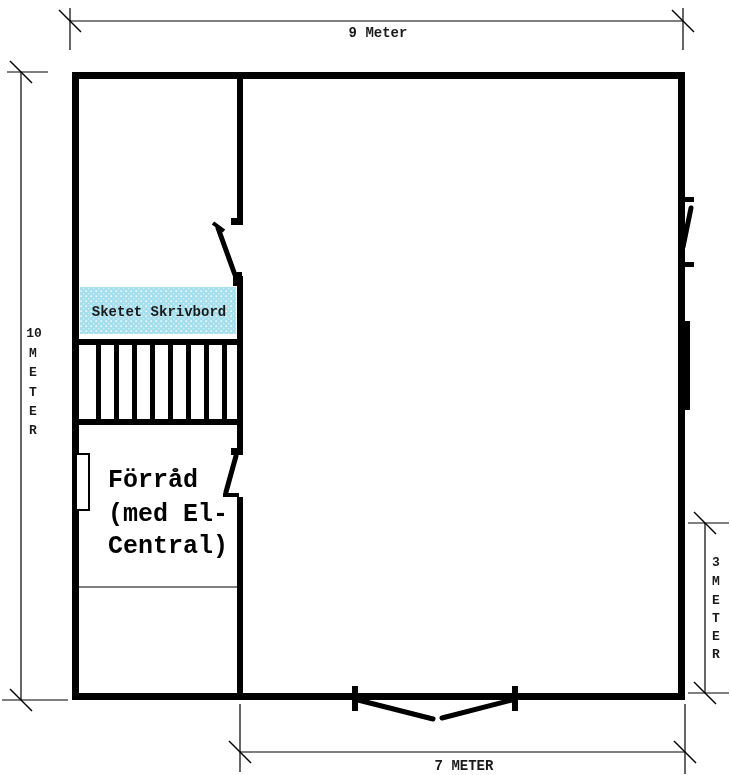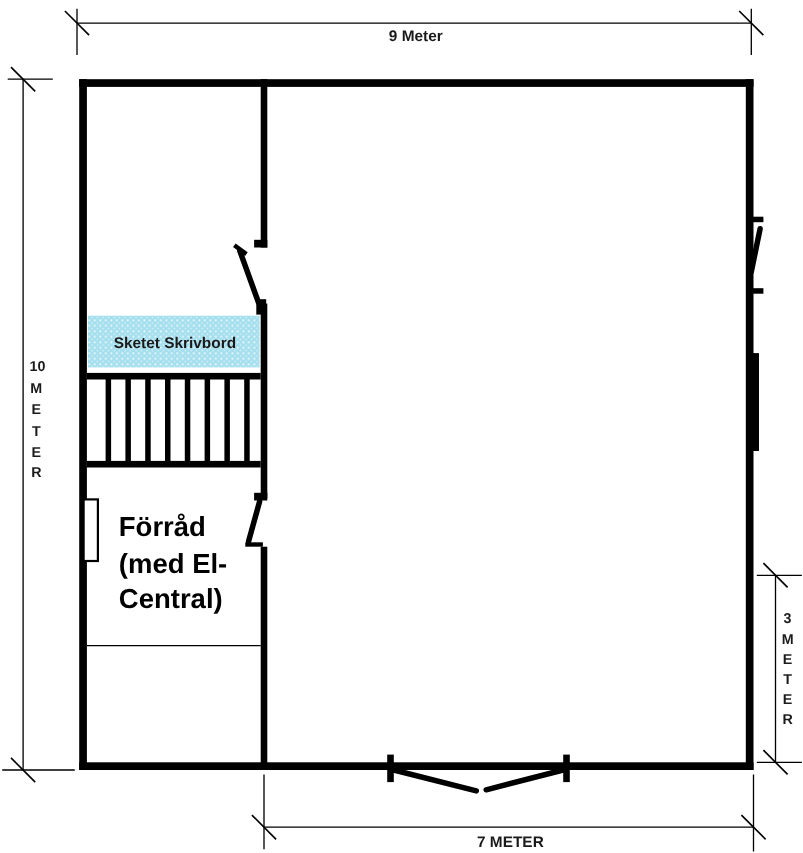--- a/index.html
+++ b/index.html
@@ -1,18 +1,18 @@
 <!DOCTYPE html>
 <html><head>
 <meta charset="utf-8">
 <style>
   html, body { margin: 0; padding: 0; background: #ffffff; }
   .canvas-wrap {
     width: 625px; height: 775px; position: relative; background: #ffffff;
-    font-family: Liberation Sans, sans-serif;
+    font-family: Liberation Mono, monospace;
   }
   svg { display: block; }
   .wall { fill: #000000; stroke: none; }
   .thinline { stroke: #000000; stroke-width: 1.2; fill: none; }
   .hairline { stroke: #000000; stroke-width: 1.5; fill: none; }
   .doorleaf { stroke: #000000; stroke-width: 5; stroke-linecap: round; fill: none; }
   .doorcap { stroke: #000000; stroke-width: 4; stroke-linecap: butt; fill: none; }
   .dim-text { font-weight: bold; font-size: 14px; fill: #1a1a1a; }
   .dim-text-v { font-weight: bold; font-size: 13px; fill: #1a1a1a; }
   .desk-text { font-weight: bold; font-size: 14px; fill: #1a1a1a; }

